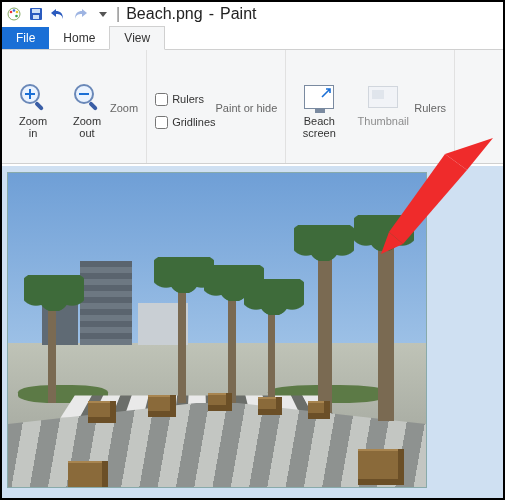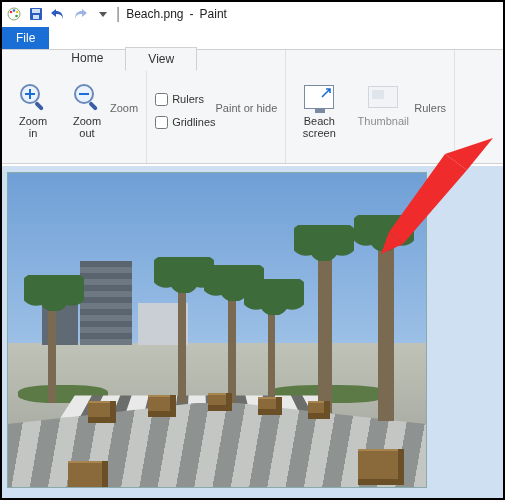--- a/index.html
+++ b/index.html
@@ -1,24 +1,24 @@
 <!DOCTYPE html>
 <html><head>
 <meta charset="utf-8">
 <style>
   * { box-sizing: border-box; margin: 0; padding: 0; font-family: "Segoe UI", Tahoma, sans-serif; }
   html,body { width: 505px; height: 500px; overflow: hidden; }
   .window { width: 505px; height: 500px; border: 2px solid #000; background: #fff; position: relative; }
   .titlebar { height: 24px; display: flex; align-items: center; background: #fff; padding: 0 4px; gap: 2px; }
   .qat { display: flex; align-items: center; gap: 6px; }
   .titlebar .sep { color: #888; margin: 0 4px; }
-  .titlebar .title-text { font-size: 12px; color: #222; }
-  .menubar { height: 24px; display: flex; align-items: center; border-bottom: 1px solid #d0d0d0; }
+  .titlebar .title-text { font-size: 16px; color: #222; }
+  .menubar { height: 24px; display: flex; align-items: flex-end; border-bottom: 1px solid #d0d0d0; }
   .file-tab { background: #1a6fd6; color: #fff; font-size: 12px; padding: 4px 14px; display: flex; align-items: center; }
-  .menu-tab { font-size: 12px; color: #333; padding: 4px 22px; display: flex; align-items: center; border-right: 0; margin-top: 40px; }
+  .menu-tab { font-size: 12px; color: #333; padding: 4px 14px; display: flex; align-items: center; border-right: 0; margin-top: 40px; }
   .menu-tab.active { background: #f5f6f7; border: 1px solid #d0d0d0; border-bottom: 1px solid #f5f6f7; position: relative; top: 1px; }
   .ribbon { height: 114px; background: #f5f6f7; display: flex; border-bottom: 1px solid #d0d0d0; }
   .group { display: flex; align-items: center; border-right: 1px solid #e1e1e1; padding: 2px 8px 0 8px; }
   .group-body { display: flex; align-items: flex-start; gap: 8px; flex: 1; }
   .group-label { font-size: 11px; color: #666; padding: 2px 0 2px 0; }
   .rbtn { display: flex; flex-direction: column; align-items: center; justify-content: flex-start; width: 46px; cursor: default; }
   .rbtn .ic { width: 32px; height: 32px; display: flex; align-items: center; justify-content: center; margin-top: 4px; }
   .rbtn .lbl { font-size: 11px; color: #333; text-align: center; line-height: 12px; margin-top: 2px; }
   .checkrow { display: flex; align-items: center; gap: 4px; font-size: 11px; color: #333; height: 20px; }
   .canvas-area { position: absolute; top: 164px; left: 0; right: 0; bottom: 0; background: #cfe0f2; }

